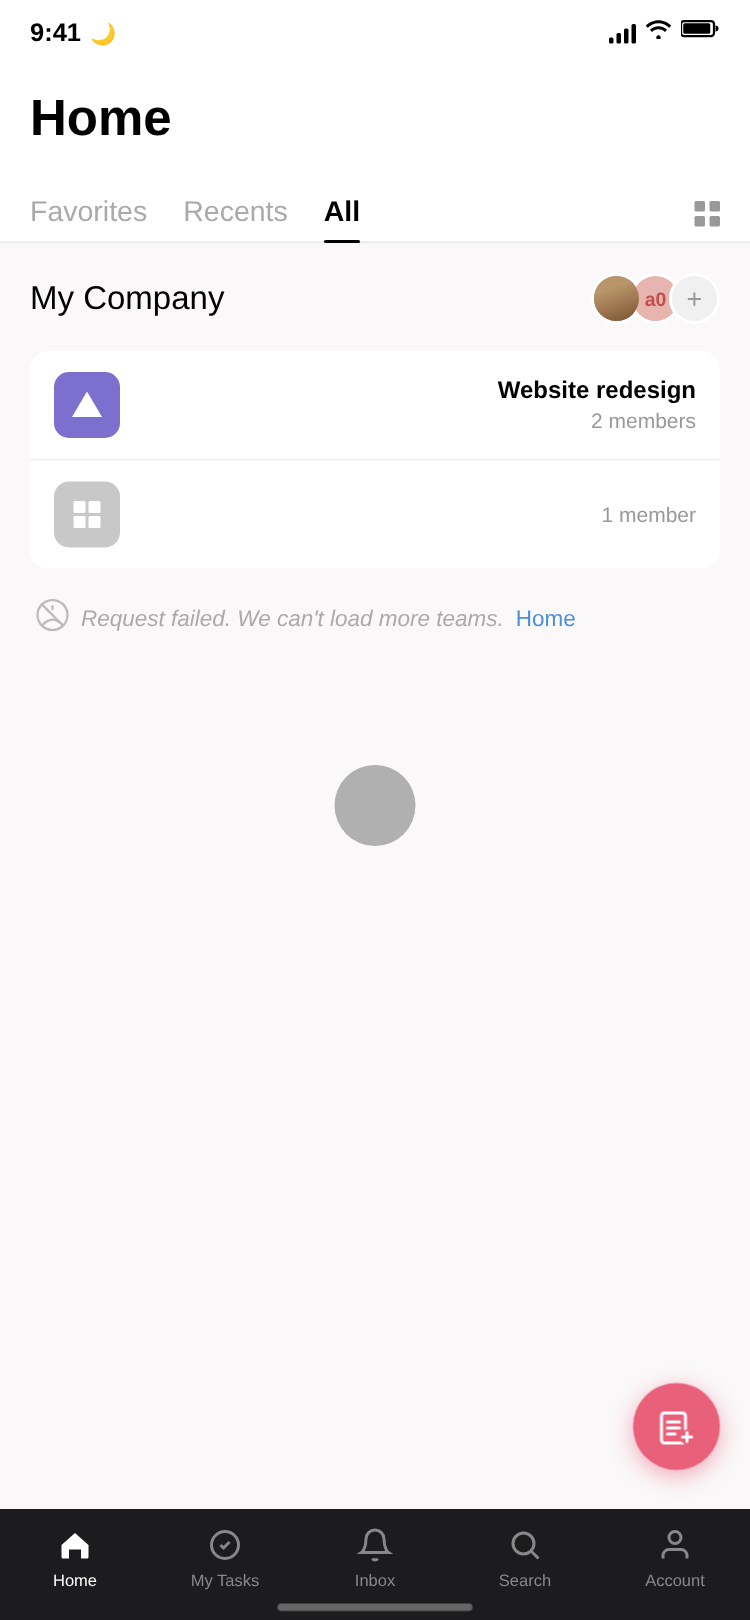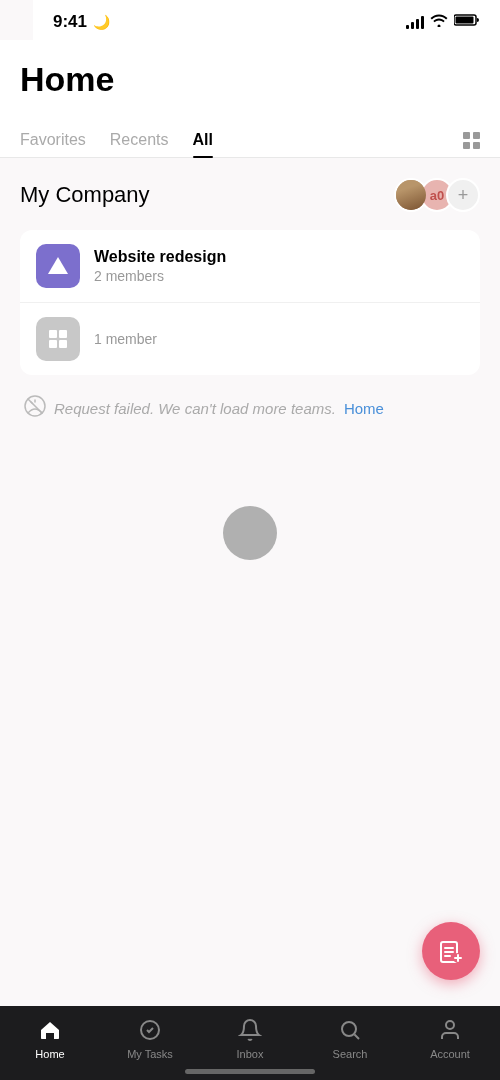--- a/index.html
+++ b/index.html
@@ -10,24 +10,23 @@
       background: #faf8f9;
       font-family: -apple-system, BlinkMacSystemFont, 'SF Pro Display', 'Helvetica Neue', sans-serif;
       position: relative;
       overflow-x: hidden;
     }
 
     
     .status-bar {
       display: flex;
       justify-content: space-between;
-      align-items: center;
+      align-items: flex-start;
       padding: 12px 20px 8px;
       background: #fff;
-      margin-left: 33px;
     }
     .status-time {
       font-size: 17px;
       font-weight: 600;
       color: #000;
     }
     .status-icons {
       display: flex;
       align-items: center;
       gap: 6px;
@@ -65,21 +64,21 @@
     
     .tabs-bar {
       display: flex;
       align-items: center;
       padding: 0 20px;
       border-bottom: 1px solid #e8e8e8;
       background: #fff;
       position: relative;
     }
     .tab-item {
-      font-size: 16px;
+      font-size: 19px;
       color: #aaa;
       padding: 8px 0;
       margin-right: 24px;
       cursor: pointer;
       position: relative;
     }
     .tab-item.active {
       color: #000;
       font-weight: 600;
     }
@@ -157,20 +156,21 @@
       font-size: 18px;
       font-weight: 300;
     }
 
     
     .team-list {
       background: #fff;
       border-radius: 12px;
       overflow: hidden;
       margin-bottom: 16px;
+      text-align: right;
     }
     .team-item {
       display: flex;
       align-items: center;
       padding: 14px 16px;
       border-bottom: 1px solid #f0f0f0;
     }
     .team-item:last-child { border-bottom: none; }
     .team-icon {
       width: 44px;

